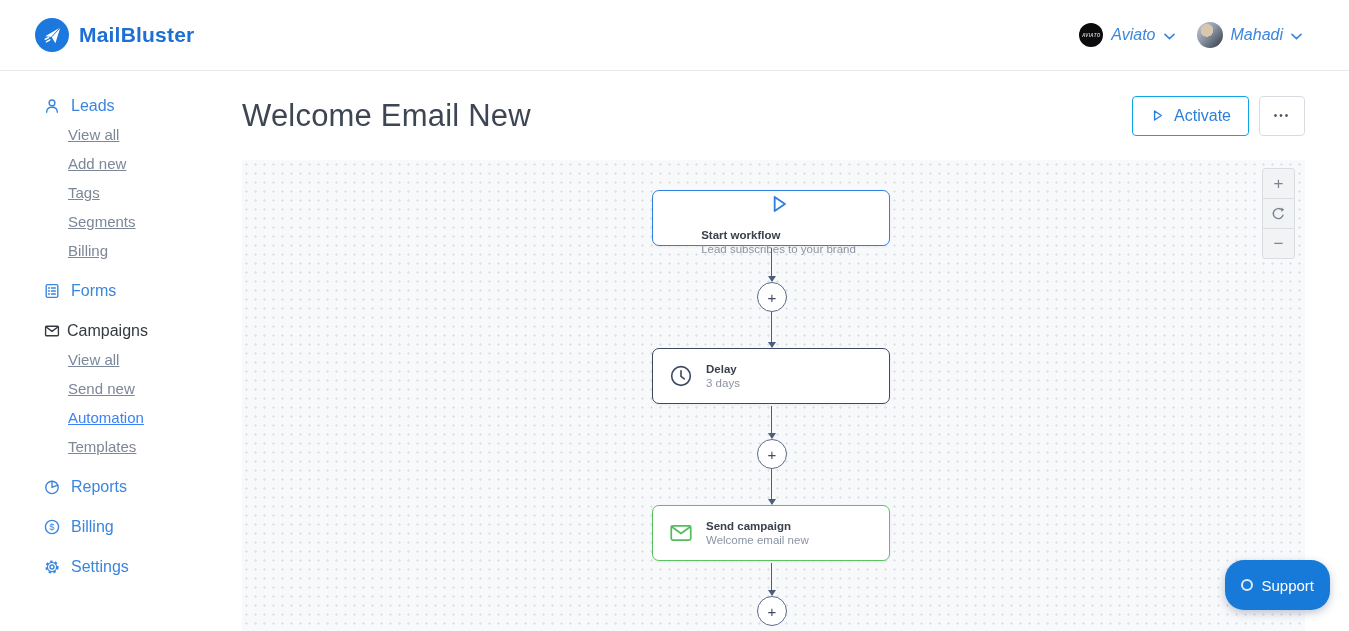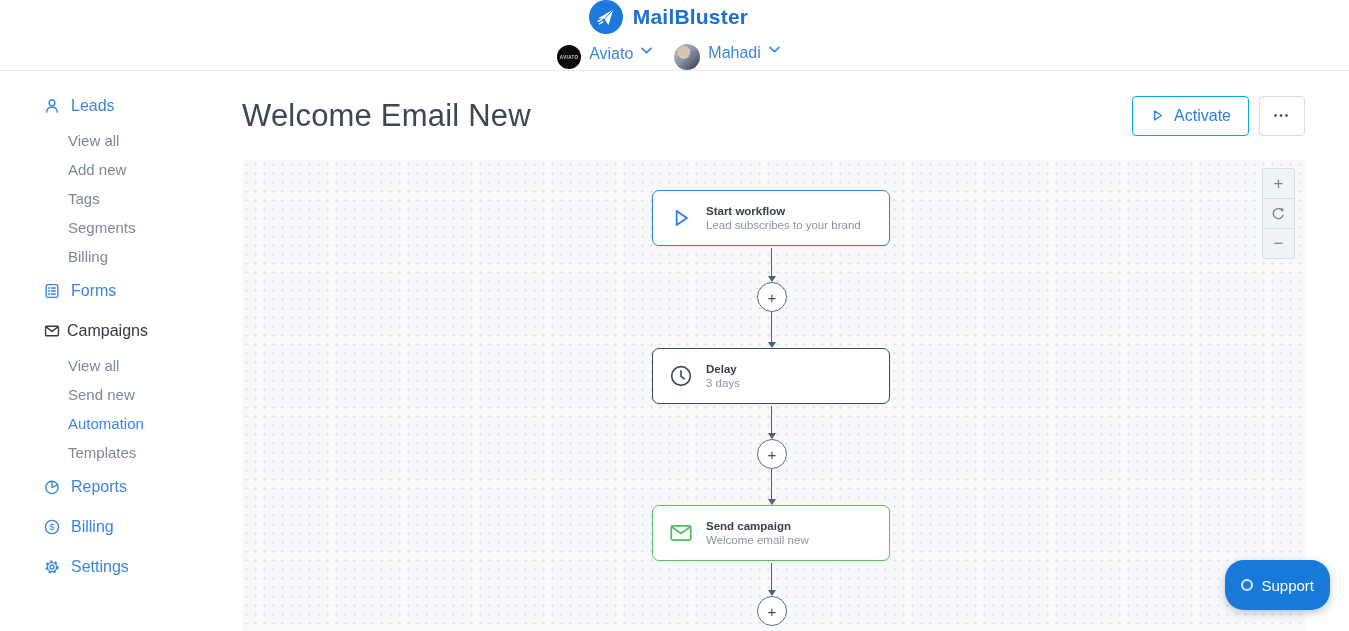--- a/index.html
+++ b/index.html
@@ -6,30 +6,29 @@
   html,body { width:1349px; height:631px; }
   body {
     font-family:"Liberation Sans","DejaVu Sans",sans-serif;
     background:#ffffff; color:#343a40; position:relative; overflow:hidden;
   }
   
   .navbar {
     height:71px; background:#fff; border-bottom:1px solid #e8eaee;
     display:flex; align-items:center; justify-content:space-between;
     padding:0 47px 0 35px;
-    flex-direction:column;
   }
   .brand { display:flex; align-items:center; gap:10px; cursor:pointer; }
   .brand-circle {
     width:34px; height:34px; border-radius:50%; background:#1d78dd;
     display:flex; align-items:center; justify-content:center;
   }
   .brand-name { font-size:21px; font-weight:bold; color:#1c6fd4; letter-spacing:.2px; }
   .nav-accounts { display:flex; align-items:center; gap:22px; }
-  .account { display:flex; align-items:flex-start; gap:8px; color:#3b86dd; font-size:16px; cursor:pointer; }
+  .account { display:flex; align-items:center; gap:8px; color:#3b86dd; font-size:16px; cursor:pointer;font-style:italic; }
   .avatar-brand {
     width:24px; height:24px; border-radius:50%; background:#0b0b0d;
     color:#cfcfcf; font-size:4.5px; letter-spacing:.4px;
     display:flex; align-items:center; justify-content:center; font-weight:bold;
   }
   .avatar-photo {
     width:26px; height:26px; border-radius:50%;
     background:
       radial-gradient(circle at 38% 32%, #d9c6ae 0 26%, rgba(0,0,0,0) 27%),
       linear-gradient(135deg,#c3ccd6 0%, #8b97a6 45%, #2e3542 100%);
@@ -38,22 +37,22 @@
   
   .layout { display:flex; height:560px; }
   .sidebar { width:242px; padding-top:15px; background:#fff; flex:none; }
   .nav-item {
     height:40px; display:flex; align-items:center; gap:10px;
     padding-left:43px; font-size:16px; color:#3b86dd; cursor:pointer;
   }
   .nav-item .sicon { display:inline-flex; width:18px; height:18px; }
   .nav-item.dark { color:#343a40;gap:6px; }
   .nav-sub {
-    height:29px; display:flex; align-items:center; padding-left:68px;
-    font-size:15px; color:#7c8798; cursor:pointer;
+    height:29px; display:flex; padding-left:68px;
+    font-size:15px; color:#7c8798; cursor:pointer;text-decoration:underline;
   }
   .nav-sub.dark { color:#3b82f6; }
   
   .main { flex:1; position:relative; }
   .page-head {
     height:89px; display:flex; align-items:center; justify-content:space-between;
     padding-right:44px;
   }
   .page-title { font-size:31px; font-weight:500; color:#3e4553; letter-spacing:.2px; }
   .head-actions { display:flex; gap:10px; }
@@ -258,21 +257,21 @@
           <span>Activate</span>
         </button>
         <button class="btn btn-more">
           <span>•••</span>
         </button>
       </div>
     </div>
 
     <div class="canvas">
 
-      <div class="node node-start" style="top:30px;">
+      <div class="node node-start" style="top:30px;flex-direction:column;">
         <span class="node-icon">
           <svg width="26" height="26" viewBox="0 0 24 24" fill="none" stroke="#2f80e0" stroke-width="1.7" stroke-linejoin="round">
               <path d="M8 5.5 L17.5 12 L8 18.5 Z"></path>
             </svg>
         </span>
         <span>
           <div class="node-title">Start workflow</div>
           <div class="node-sub">Lead subscribes to your brand</div>
         </span>
       </div>

